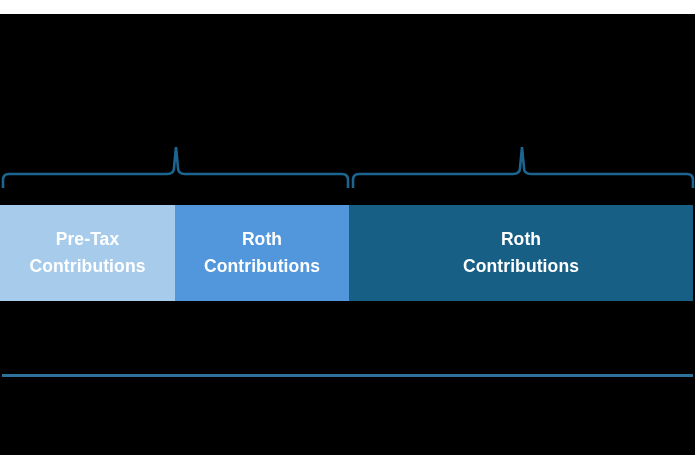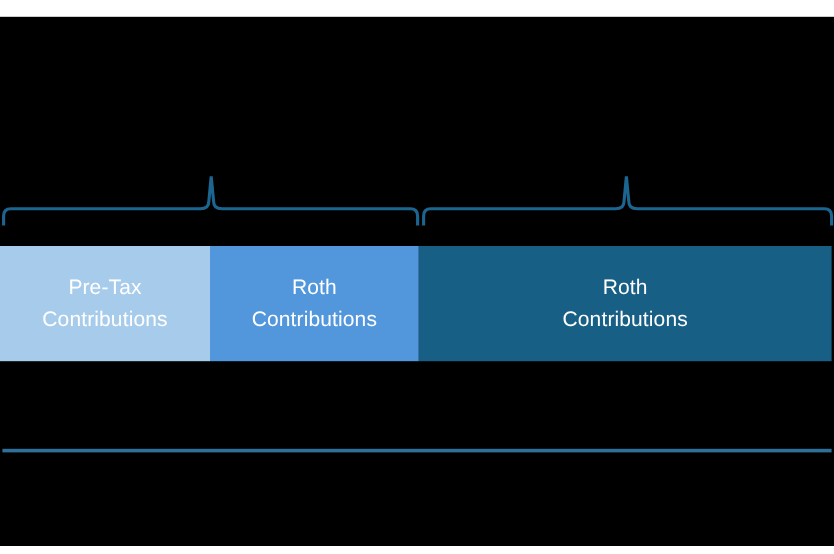--- a/index.html
+++ b/index.html
@@ -67,21 +67,21 @@
     line-height: 27px;
     letter-spacing: 0.1px;
     box-sizing: border-box;
     padding: 0 4px;
     user-select: none;
   }
   .seg-pretax   { width: 175px; background: #a7cceb; }
   .seg-roth-mid { width: 174px; background: #5297dc; }
   .seg-roth-dark{ width: 344px; background: #185f86; }
 
-  .seg-label { white-space: pre-line; }
+  .seg-label { white-space: pre-line; font-weight: bold; }
 
   
   .bottom-rule {
     position: absolute;
     left: 2px;
     top: 374px;
     width: 691px;
     height: 3px;
     background: #2e7099;
   }

